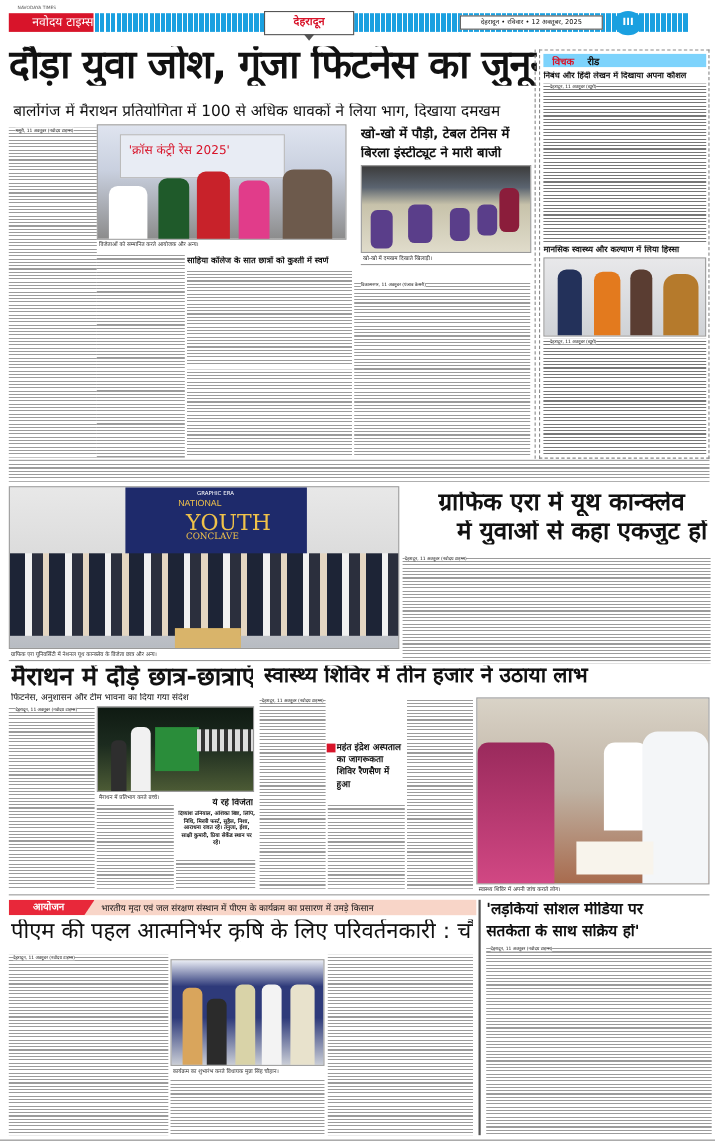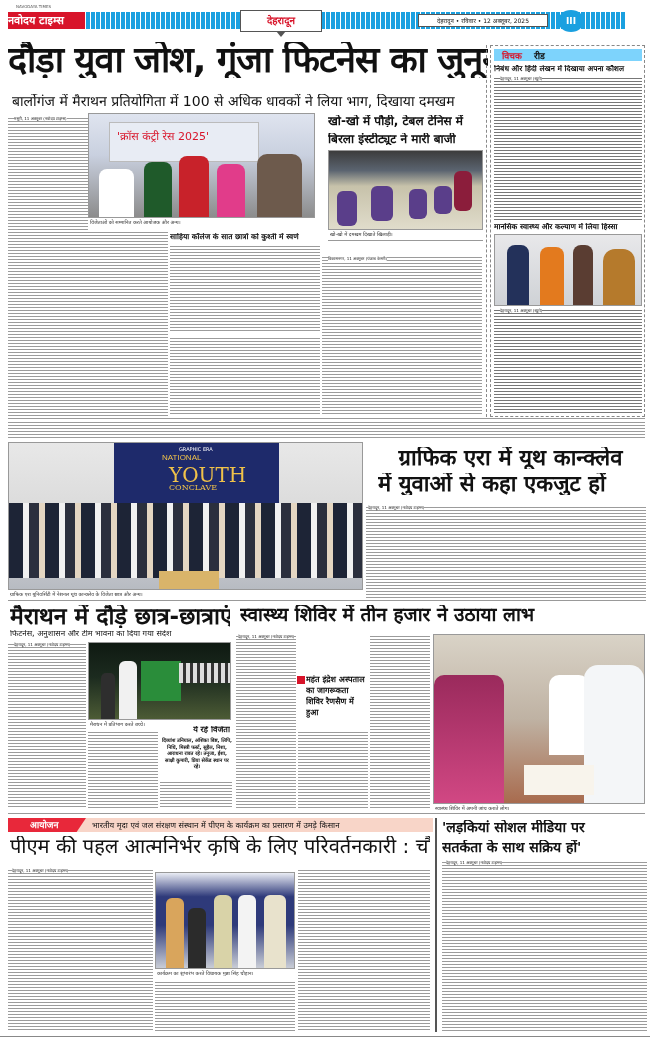--- a/index.html
+++ b/index.html
@@ -6,21 +6,21 @@
 body{width:650px;height:1043px;background:#fff;font-family:"DejaVu Sans",sans-serif;color:#111;position:relative;overflow:hidden}
 .abs{position:absolute}
 .fill{background:repeating-linear-gradient(#fff 0 2px,#8a8a8a 2px 3px);opacity:.85}
 .fill2{background:repeating-linear-gradient(#fff 0 2px,#777 2px 3px)}
 .photo{position:absolute;overflow:hidden;border:1px solid #999}
 .cap{position:absolute;font-size:5px;color:#333;font-family:"DejaVu Sans",sans-serif;white-space:nowrap;overflow:hidden}
 .hl{position:absolute;font-family:"DejaVu Sans",sans-serif;font-weight:bold;color:#111;white-space:nowrap;overflow:hidden;line-height:1}
 .vline{position:absolute;width:0;border-left:1px dashed #888}
 .hline{position:absolute;height:0;border-top:1px solid #555}
 .masthead{position:absolute;left:8px;top:10px;width:624px;height:20px}
-.brand{position:absolute;left:0;top:2px;width:77px;height:17px;background:#d8142a;color:#fff;font-weight:bold;font-size:11px;line-height:17px;text-align:left}
+.brand{position:absolute;left:0;top:2px;width:77px;height:17px;background:#d8142a;color:#fff;font-weight:normal;font-size:11px;line-height:17px;text-align:right}
 .bars{position:absolute;left:78px;top:2px;width:540px;height:17px;background:repeating-linear-gradient(90deg,#1aa0e0 0 4px,#fff 4px 5px)}
 .city{position:absolute;left:232px;top:0;width:82px;height:22px;background:#fff;border:1px solid #555;color:#d8142a;font-weight:bold;font-size:10px;text-align:center;line-height:20px}
 .dateline{position:absolute;left:410px;top:4px;width:130px;height:13px;background:#fff;border:1px solid #555;font-size:6px;line-height:11px;text-align:center}
 .pagebadge{position:absolute;left:550px;top:0;width:26px;height:22px;border-radius:50%;background:#1aa0e0;color:#fff;font-weight:bold;font-size:9px;text-align:center;line-height:22px}
 </style>
 </head>
 <body>
 
 <div class="masthead">
   <div class="abs" style="left:8px;top:-6px;font-size:4px;color:#555">NAVODAYA TIMES</div>
@@ -93,21 +93,21 @@
   <div class="abs" style="left:105px;top:0;width:165px;height:65px;background:#1e2a6b"></div>
   <div class="abs" style="left:170px;top:3px;font-size:5px;color:#fff">GRAPHIC ERA</div>
   <div class="abs" style="left:153px;top:10px;font-size:8px;color:#f0c24a;font-family:Liberation Sans, sans-serif">NATIONAL</div>
   <div class="abs" style="left:160px;top:20px;font-size:20px;color:#f0c24a;font-family:'DejaVu Serif',serif">YOUTH</div>
   <div class="abs" style="left:160px;top:40px;font-size:8px;color:#f0c24a;font-family:'DejaVu Serif',serif">CONCLAVE</div>
   <div class="abs" style="left:0;top:60px;width:355px;height:75px;background:repeating-linear-gradient(90deg,#1d2436 0 14px,#f1f1f1 14px 20px,#2b2f3d 20px 30px,#e4d6c2 30px 36px)"></div>
   <div class="abs" style="left:150px;top:128px;width:60px;height:20px;background:#d9b46a"></div>
 </div>
 <div class="cap" style="left:10px;top:591px;width:350px">ग्राफिक एरा यूनिवर्सिटी में नेशनल यूथ कान्क्लेव के विजेता छात्र और अन्य।</div>
 <div class="hl" style="left:378px;top:447px;width:265px;font-size:22px;text-align:center">ग्राफिक एरा में यूथ कान्क्लेव</div>
-<div class="hl" style="left:378px;top:473px;width:265px;font-size:22px;text-align:left">में युवाओं से कहा एकजुट हों</div>
+<div class="hl" style="left:378px;top:473px;width:265px;font-size:22px;text-align:right">में युवाओं से कहा एकजुट हों</div>
 <div class="abs fill" style="left:366px;top:505px;width:280px;height:98px"></div>
 <div class="abs" style="left:368px;top:505px;font-size:4px;background:#fff">देहरादून, 11 अक्तूबर (नवोदय टाइम्स)</div>
 <div class="abs fill" style="left:8px;top:420px;width:637px;height:18px"></div>
 
 <div class="hline" style="left:8px;top:600px;width:637px;border-color:#999"></div>
 <div class="hl" style="left:10px;top:605px;width:220px;font-size:23px">मैराथन में दौड़े छात्र-छात्राएं</div>
 <div class="hl" style="left:10px;top:630px;width:220px;font-size:8px;font-weight:normal">फिटनेस, अनुशासन और टीम भावना का दिया गया संदेश</div>
 <div class="abs fill" style="left:8px;top:642px;width:78px;height:166px"></div>
 <div class="abs" style="left:14px;top:642px;font-size:4px;background:#fff">देहरादून, 11 अक्तूबर (नवोदय टाइम्स)</div>
 <div class="photo" style="left:88px;top:642px;width:143px;height:78px;background:linear-gradient(180deg,#0f1a12 0%,#1c2b1f 45%,#4c5b35 100%)">

